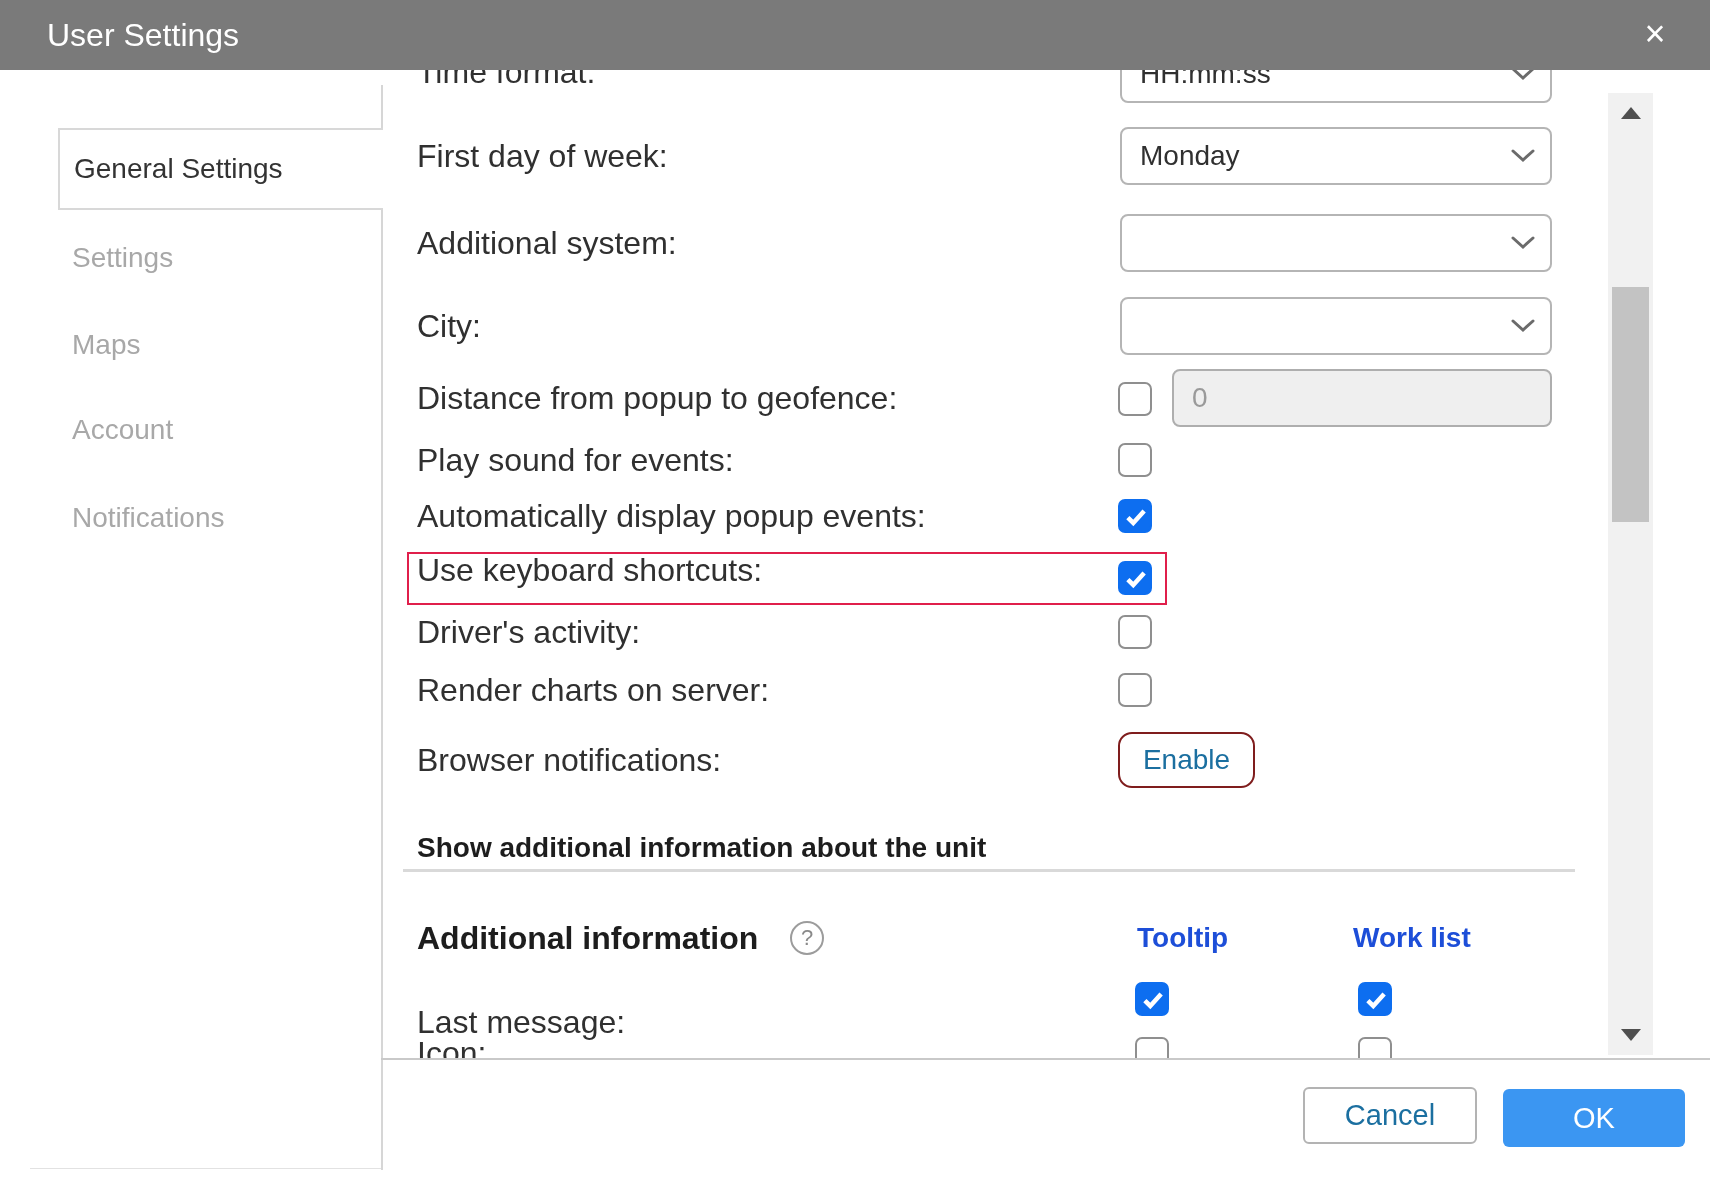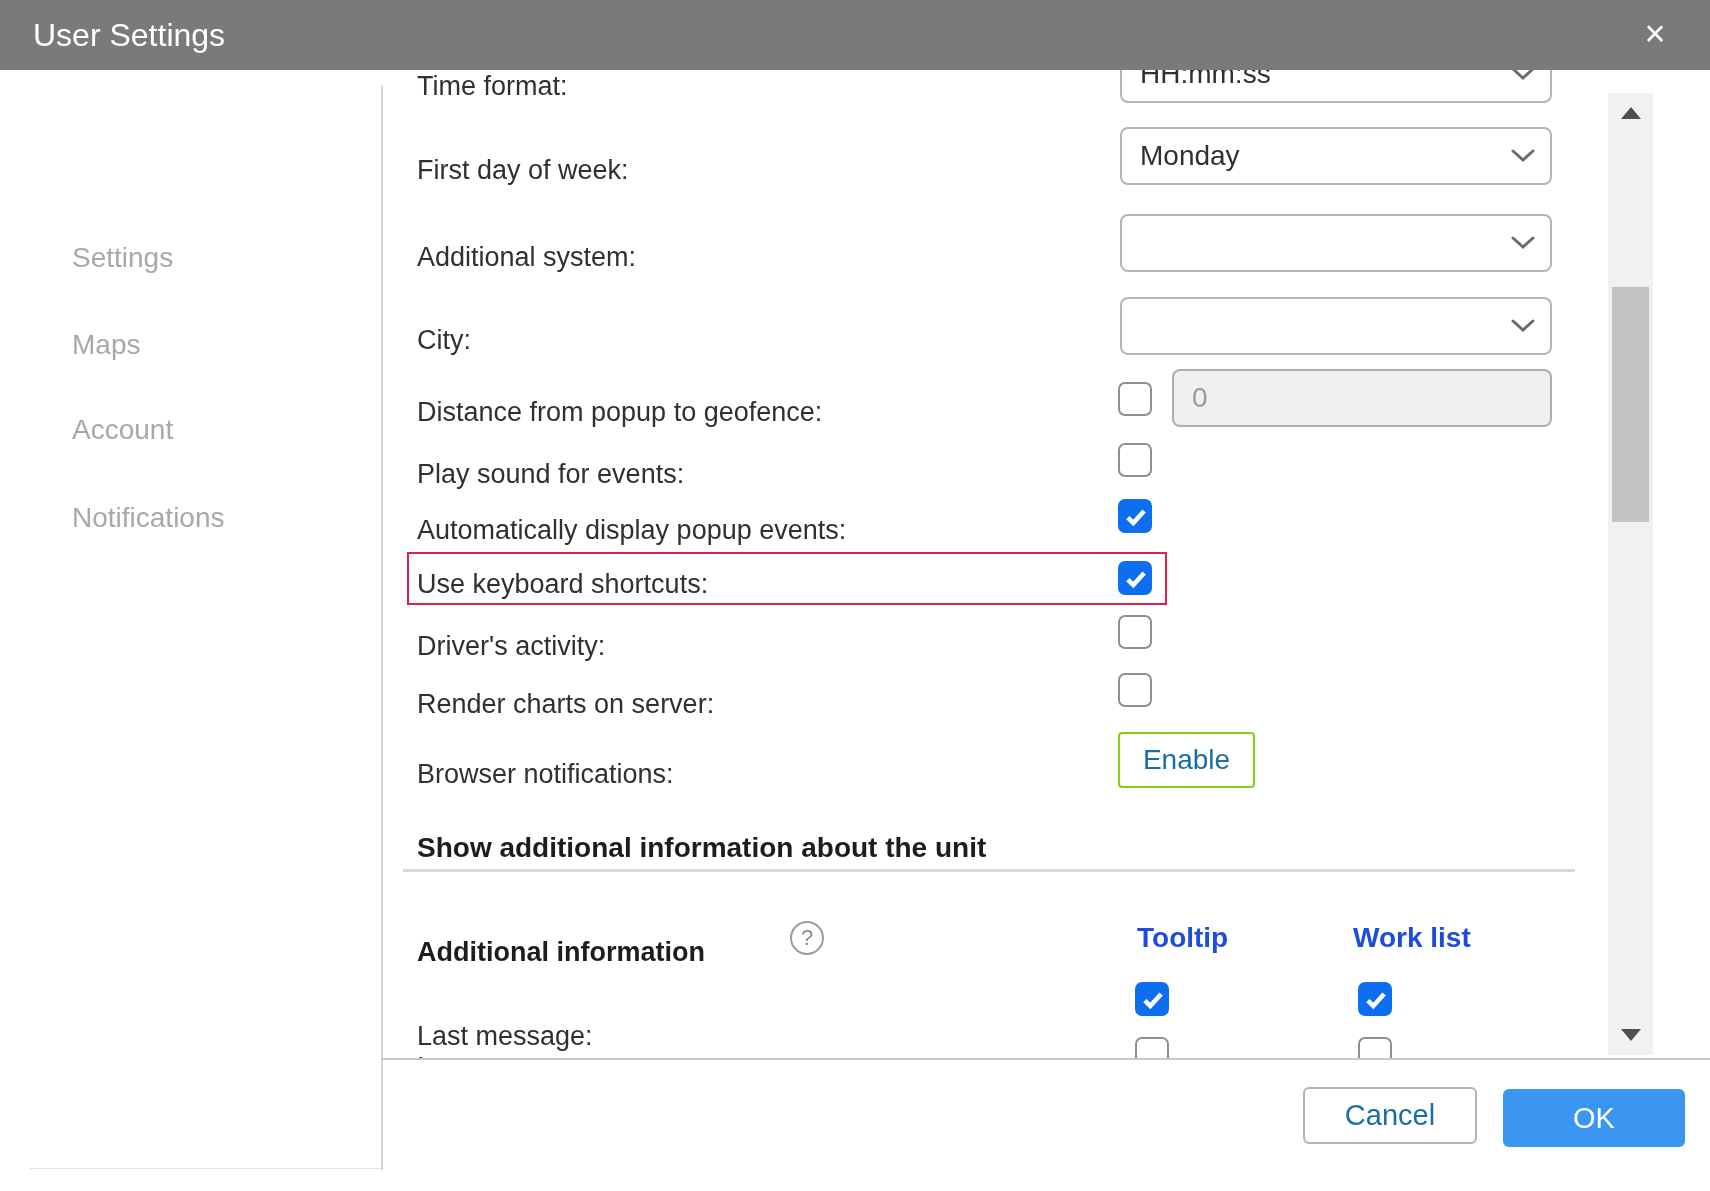--- a/index.html
+++ b/index.html
@@ -3,51 +3,51 @@
 <meta charset="utf-8">
 <style>
   html,body{margin:0;padding:0;background:#fff;}
   *{box-sizing:border-box;}
   #stage{
     position:relative;width:1710px;height:1191px;background:#ffffff;overflow:hidden;
     font-family:"Liberation Sans","DejaVu Sans",sans-serif;color:#303030;
   }
   
   .titlebar{position:absolute;left:0;top:0;width:1710px;height:70px;background:#7a7a7a;}
-  .titlebar .title{position:absolute;left:33px;top:0;line-height:70px;font-size:32px;font-weight:500;color:#ffffff;}
+  .titlebar .title{position:absolute;left:47px;top:0;line-height:70px;font-size:32px;font-weight:500;color:#ffffff;}
   .titlebar .close{position:absolute;left:1634px;top:0;width:42px;height:70px;line-height:68px;
     text-align:center;font-size:36px;font-weight:300;color:#ffffff;cursor:pointer;}
   
   .v-divider{position:absolute;left:381px;top:85px;width:2px;height:1085px;background:#d6d6d6;}
   .sidebar-bottom-line{position:absolute;left:30px;top:1168px;width:351px;height:1px;background:#e2e2e2;}
   .side-item{position:absolute;left:72px;height:44px;line-height:44px;font-size:28px;color:#a8a8a8;cursor:pointer;white-space:nowrap;}
   .side-item.active-tab{left:58px;width:325px;height:82px;line-height:78px;padding-left:14px;background:#ffffff;
     border:2px solid #d8d8d8;border-right:none;color:#333333;z-index:3;}
   #tab-security{top:236px;} #tab-maps{top:323px;} #tab-account{top:408px;} #tab-notifications{top:496px;}
   
   .viewport{position:absolute;left:383px;top:70px;width:1327px;height:988px;overflow:hidden;background:#fff;}
   .content-bottom-line{position:absolute;left:381px;top:1058px;width:1329px;height:2px;background:#c9c9c9;}
-  .row-label{position:absolute;left:34px;width:700px;height:40px;line-height:40px;font-size:27px;color:#303030;white-space:nowrap;margin-top:14px;}
+  .row-label{position:absolute;left:34px;width:700px;height:40px;line-height:40px;font-size:32px;color:#303030;white-space:nowrap;}
   .bold{font-weight:bold;color:#1d1d1d;}
   
   .select{position:absolute;left:737px;width:432px;height:58px;background:#fff;border:2px solid #b5b5b5;border-radius:8px;cursor:pointer;}
   .select .val{position:absolute;left:18px;top:0;right:56px;line-height:54px;font-size:28px;color:#303030;overflow:hidden;white-space:nowrap;}
   .select .chev{position:absolute;right:14px;top:50%;margin-top:-8px;width:26px;height:16px;}
   .text-input{position:absolute;left:789px;width:380px;height:58px;background:#efefef;border:2px solid #aeaeae;border-radius:8px;}
   .text-input .val{position:absolute;left:18px;top:0;line-height:54px;font-size:28px;color:#9a9a9a;}
   
   .checkbox{position:absolute;width:34px;height:34px;border:2px solid #8f8f8f;border-radius:7px;background:#fff;cursor:pointer;}
   .checkbox svg{display:none;position:absolute;left:3px;top:3px;}
   .checkbox.checked{background:#0d6ef0;border-color:#0d6ef0;}
   .checkbox.checked svg{display:block;}
   .cb-col{left:735px;}
   
   .highlight-box{position:absolute;left:24px;top:482px;width:760px;height:53px;border:2px solid #e01f4b;z-index:2;pointer-events:none;}
   
-  .enable-btn{position:absolute;left:735px;top:662px;width:137px;height:56px;background:#fff;border:2px solid #84cc16;border-radius:4px;
+  .enable-btn{position:absolute;left:735px;top:662px;width:137px;height:56px;background:#fff;border:2px solid #7f1d1d;border-radius:14px;
     text-align:center;line-height:52px;font-size:28px;color:#1b6fa0;cursor:pointer;}
   
   .section-heading{position:absolute;left:34px;top:758px;height:40px;line-height:40px;font-size:28px;font-weight:bold;color:#1d1d1d;white-space:nowrap;}
   .section-underline{position:absolute;left:20px;top:799px;width:1172px;height:3px;background:#d9d9d9;}
   .help-circle{position:absolute;left:407px;top:851px;width:34px;height:34px;border:2px solid #9c9c9c;border-radius:50%;
     text-align:center;line-height:30px;font-size:22px;color:#8a8a8a;cursor:pointer;}
   .col-header{position:absolute;top:848px;height:40px;line-height:40px;font-size:28px;font-weight:bold;color:#1d4ed8;white-space:nowrap;}
   
   .scrollbar{position:absolute;left:1225px;top:23px;width:45px;height:962px;background:#f1f1f1;}
   .sb-arrow{position:absolute;left:13px;width:0;height:0;cursor:pointer;}
@@ -65,20 +65,21 @@
 
 <div id="stage">
 
   <div class="titlebar">
     <div class="title">User Settings</div>
     <div class="close">×</div>
   </div>
 
   <div class="v-divider"></div>
   <div class="sidebar-bottom-line"></div>
+  <div class="side-item active-tab" style="top:128px">General Settings</div>
   <div class="side-item" id="tab-security">Settings</div>
   <div class="side-item" id="tab-maps">Maps</div>
   <div class="side-item" id="tab-account">Account</div>
   <div class="side-item" id="tab-notifications">Notifications</div>
 
   <div class="viewport">
 
     <div class="row-label" style="top:-18px">Time format:</div>
     <div class="select" style="top:-25px">
       <div class="val">HH:mm:ss</div>

